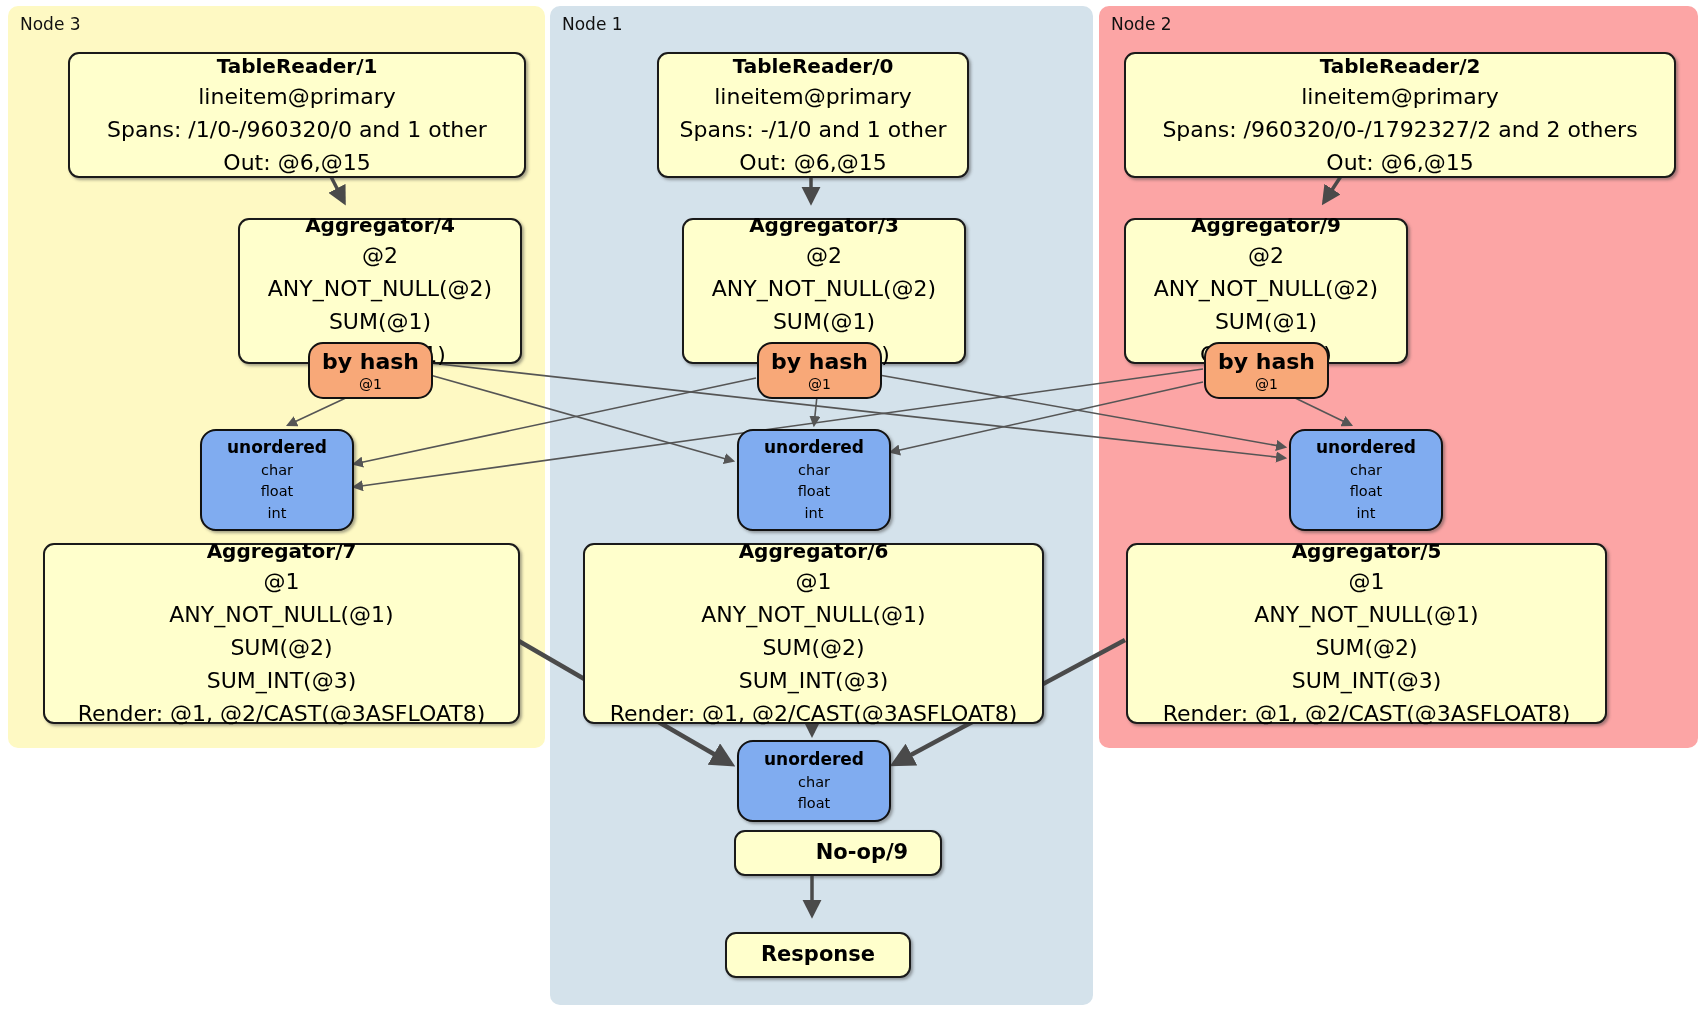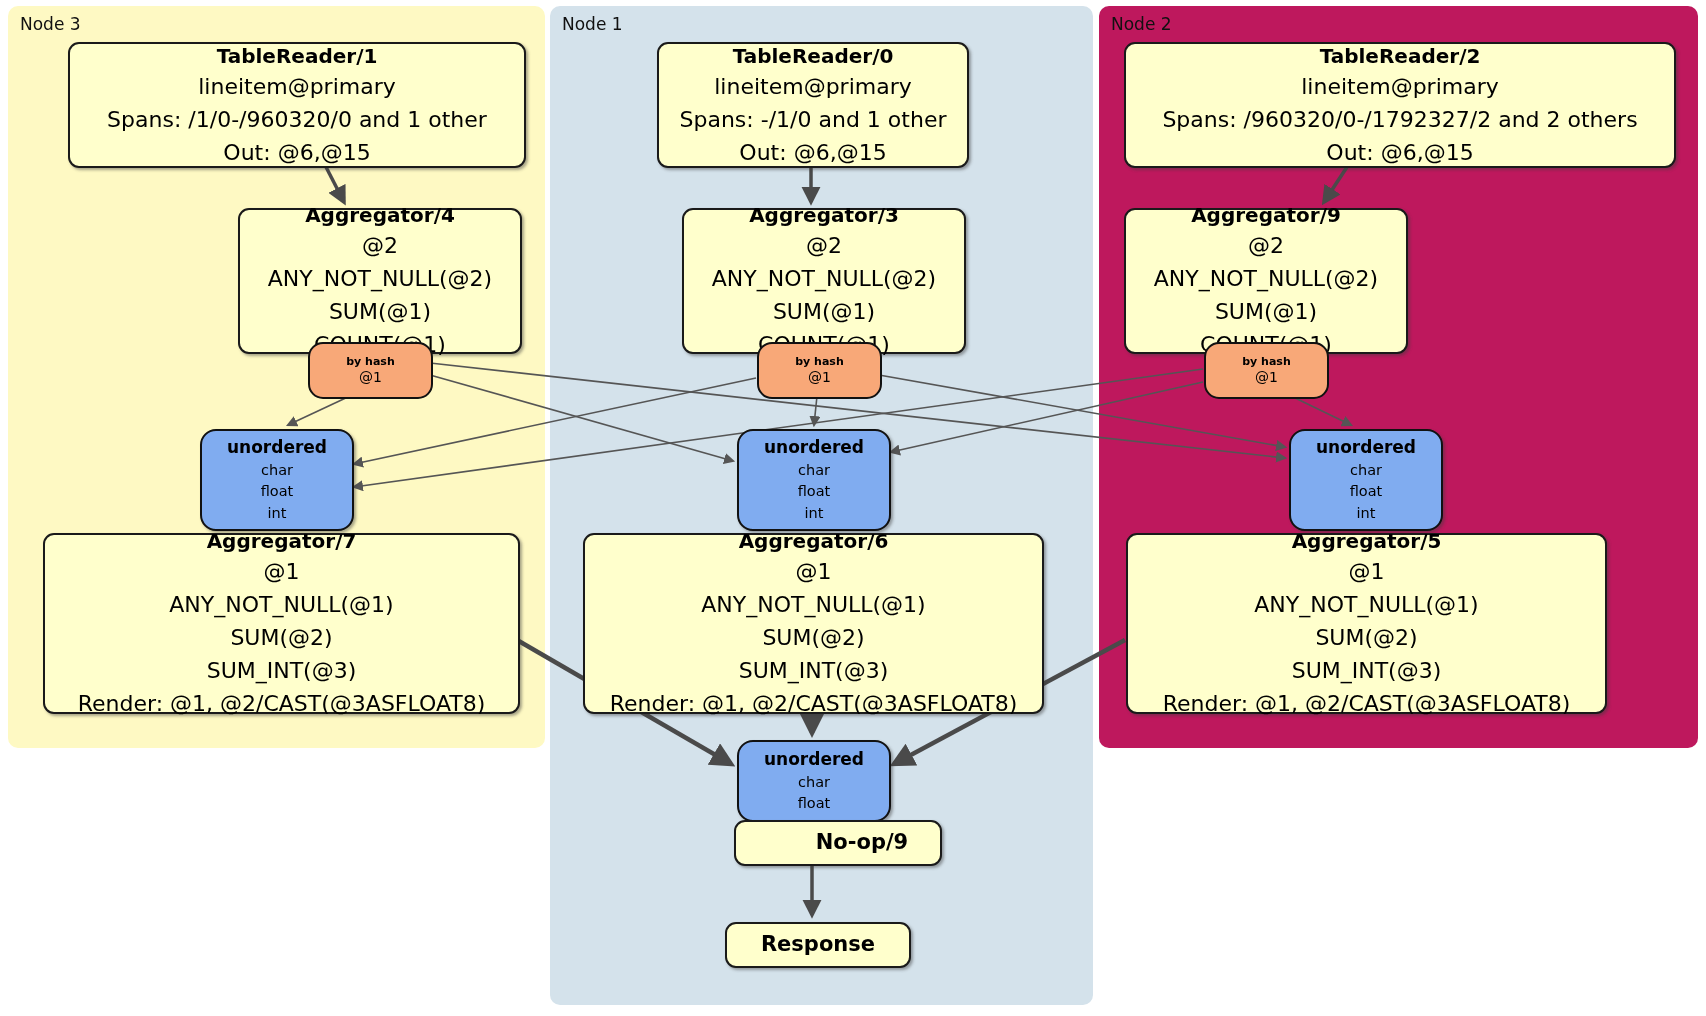--- a/index.html
+++ b/index.html
@@ -36,37 +36,38 @@
     background: #ffffcc;
     border: 2px solid #1a1a1a;
     border-radius: 11px;
     box-shadow: 2px 2px 3px rgba(60,60,60,0.45);
     display: flex;
     flex-direction: column;
     justify-content: center;
     align-items: center;
     text-align: center;
     z-index: 2;
+    margin-top: 10px;
   }
   .pbox .t { font-weight: bold; font-size: 20px; line-height: 1.4; white-space: nowrap; }
   .pbox .l { font-size: 22px; line-height: 1.5; white-space: nowrap; }
   .pbox .t-big { font-weight: bold; font-size: 21px; line-height: 1.2; white-space: nowrap; }
   .router {
     position: absolute;
     background: #f8a878;
     border: 2px solid #111;
     border-radius: 15px;
     display: flex;
     flex-direction: column;
     justify-content: center;
     align-items: center;
     text-align: center;
     z-index: 3;
   }
-  .router .rt { font-weight: bold; font-size: 11px; line-height: 1.3; white-space: nowrap; }
+  .router .rt { font-weight: bold; font-size: 22px; line-height: 1.3; white-space: nowrap; }
   .router .rl { font-size: 14px; line-height: 1.2; white-space: nowrap; }
   .sync {
     position: absolute;
     background: #80acf0;
     border: 2px solid #111;
     border-radius: 16px;
     box-shadow: 2px 2px 3px rgba(60,60,60,0.45);
     display: flex;
     flex-direction: column;
     justify-content: center;
@@ -81,21 +82,21 @@
 <body>
 
 <div class="canvas">
 
   <div class="region" style="left:8px;top:6px;width:537px;height:742px;background:#fef9c3;">
     <div class="region-label">Node 3</div>
   </div>
   <div class="region" style="left:550px;top:6px;width:543px;height:999px;background:#d4e2eb;">
     <div class="region-label">Node 1</div>
   </div>
-  <div class="region" style="left:1099px;top:6px;width:599px;height:742px;background:#be185d;">
+  <div class="region" style="left:1099px;top:6px;width:599px;height:742px;background:#fca5a5;">
     <div class="region-label">Node 2</div>
   </div>
 
   <svg class="edges" viewBox="0 0 1706 1016">
     <defs>
       <marker id="arrowBig" viewBox="0 0 10 10" refX="8" refY="5" markerWidth="5.5" markerHeight="5.5" orient="auto-start-reverse">
         <path d="M 0 0 L 10 5 L 0 10 z" fill="#4a4a4a"></path>
       </marker>
       <marker id="arrowSmall" viewBox="0 0 10 10" refX="8" refY="5" markerWidth="7" markerHeight="7" orient="auto-start-reverse">
         <path d="M 0 0 L 10 5 L 0 10 z" fill="#555555"></path>

